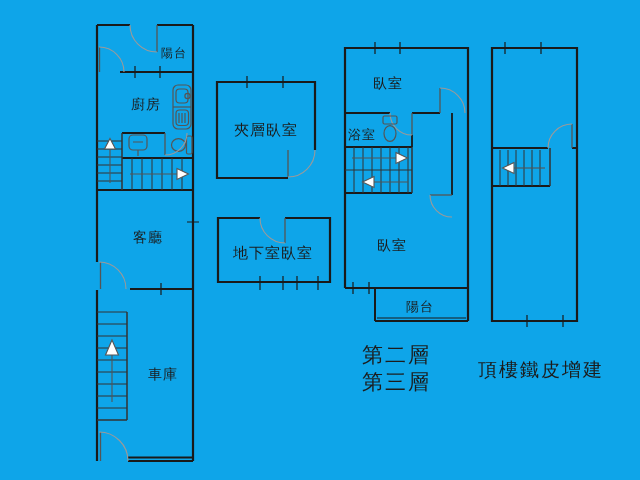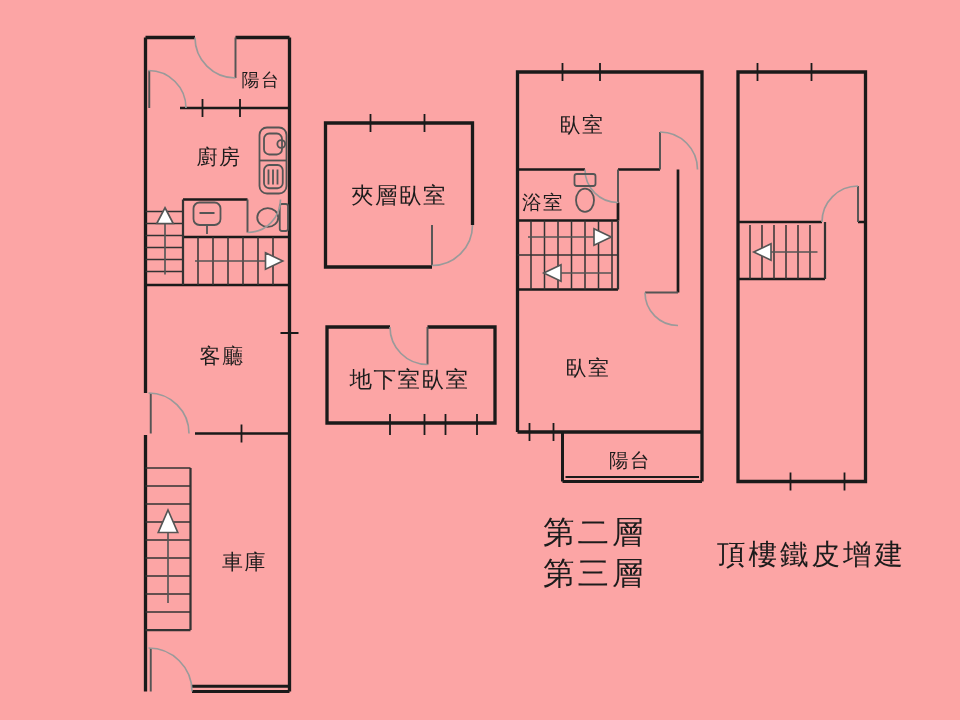--- a/index.html
+++ b/index.html
@@ -1,16 +1,16 @@
 <!DOCTYPE html>
 <html><head>
 <meta charset="utf-8">
 <style>
   html,body{margin:0;padding:0;background:#ffffff;}
-  .stage{position:relative;width:640px;height:480px;background:#fca5a5;overflow:hidden;
+  .stage{position:relative;width:640px;height:480px;background:#0ea5e9;overflow:hidden;
          font-family:"Liberation Sans","DejaVu Sans",sans-serif;}
   svg text{fill:#1c1c1c;font-family:"Liberation Sans","DejaVu Sans",sans-serif;}
   .room-label{letter-spacing:1px;}
   .caption{letter-spacing:2px;}
 </style>
 </head>
 <body>
 
 <div class="stage">
 <svg width="640" height="480" viewBox="0 0 640 480">

